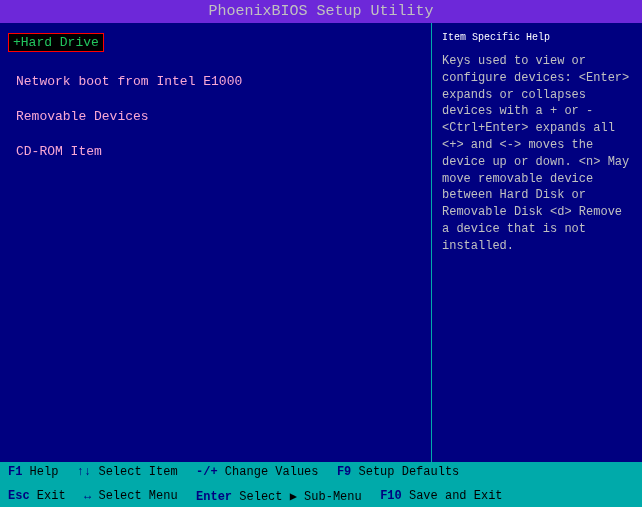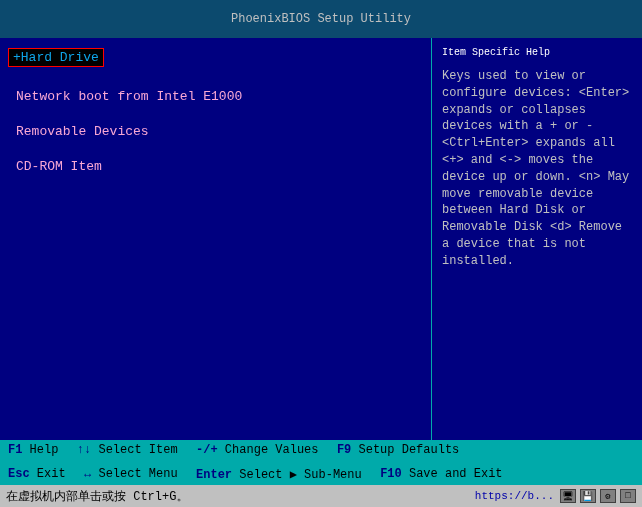--- a/index.html
+++ b/index.html
@@ -16,25 +16,25 @@
 
     #app {
       width: 642px;
       height: 507px;
       display: flex;
       flex-direction: column;
     }
 
     
     #title-bar {
-      background: #0c4a6e;
+      background: #6d28d9;
       color: #c0c0c0;
       text-align: center;
-      padding: 12px 0;
-      font-size: 12px;
+      padding: 3px 0;
+      font-size: 15px;
     }
 
     
     #menu-bar {
       background: #00aaaa;
       color: #000000;
       display: flex;
       flex-direction: row;
       padding: 2px 0;
     }
@@ -61,21 +61,21 @@
 
     
     #left-panel {
       flex: 1;
       padding: 10px 8px;
       border-right: 1px solid #00aaaa;
       color: #00aaaa;
     }
 
     .boot-item-selected {
-      color: #0ea5e9;
+      color: #22c55e;
       background: #000000;
       border: 1px solid #ff0000;
       display: inline-block;
       padding: 1px 4px;
       margin-bottom: 4px;
     }
 
     .boot-item {
       color: #f9a8d4;
       padding: 2px 8px;
@@ -197,24 +197,14 @@
         <span class="bottom-key"><span class="key-label">F9</span>&nbsp;Setup Defaults&nbsp;&nbsp;</span>
       </div>
       <div style="display: flex; width: 100%; padding: 1px 4px;">
         <span class="bottom-key"><span class="key-label">Esc</span>&nbsp;Exit&nbsp;&nbsp;</span>
         <span class="bottom-key"><span class="key-label">↔</span>&nbsp;Select Menu&nbsp;&nbsp;</span>
         <span class="bottom-key"><span class="key-label">Enter</span>&nbsp;Select ▶ Sub-Menu&nbsp;&nbsp;</span>
         <span class="bottom-key"><span class="key-label">F10</span>&nbsp;Save and Exit&nbsp;&nbsp;</span>
       </div>
     </div>
 
-  <div id="status-bar">
-    <span id="status-text">在虚拟机内部单击或按 Ctrl+G。</span>
-    <span id="url-hint">https://b...</span>
-    <div id="status-icons">
-      <div class="status-icon">🖥</div>
-      <div class="status-icon">💾</div>
-      <div class="status-icon">⚙</div>
-      <div class="status-icon">□</div>
-    </div>
-  </div>
 
 </div>
 
 </body></html>

